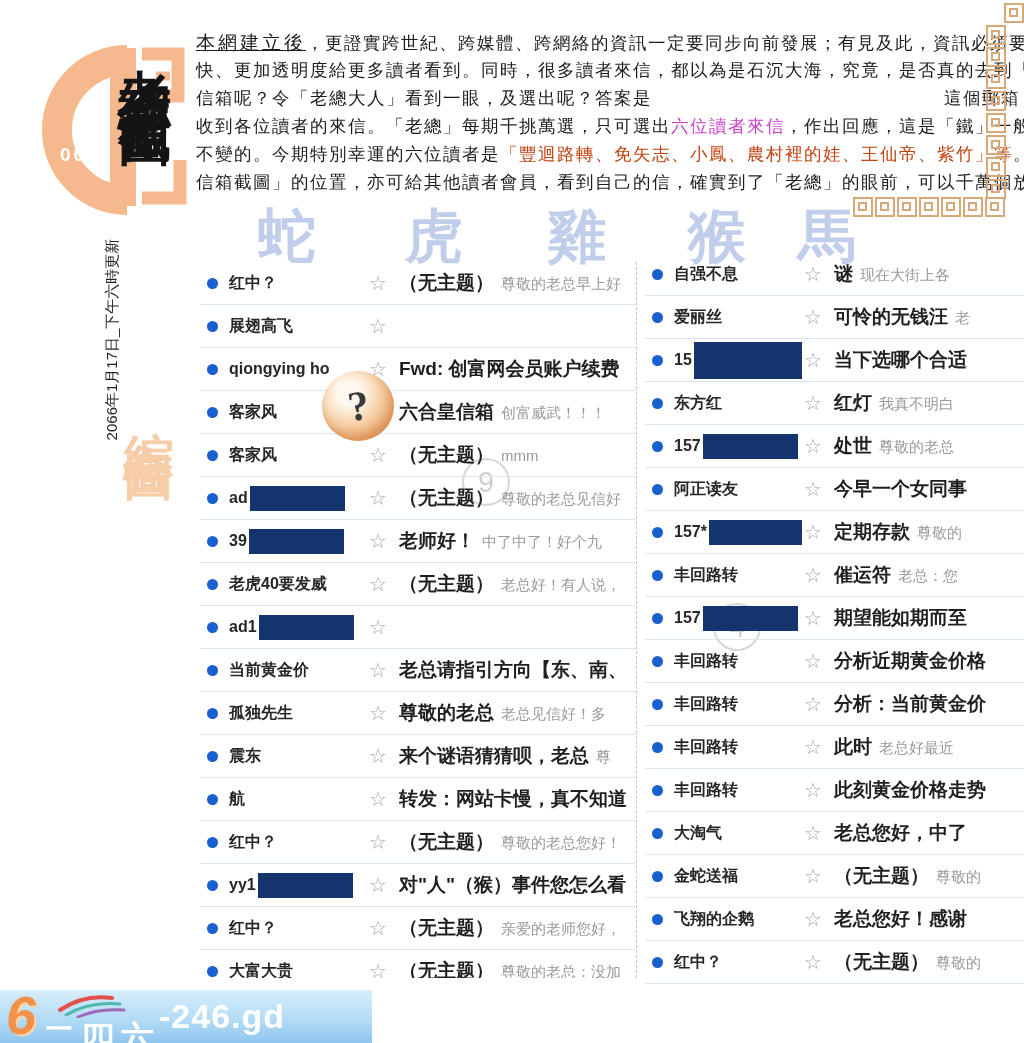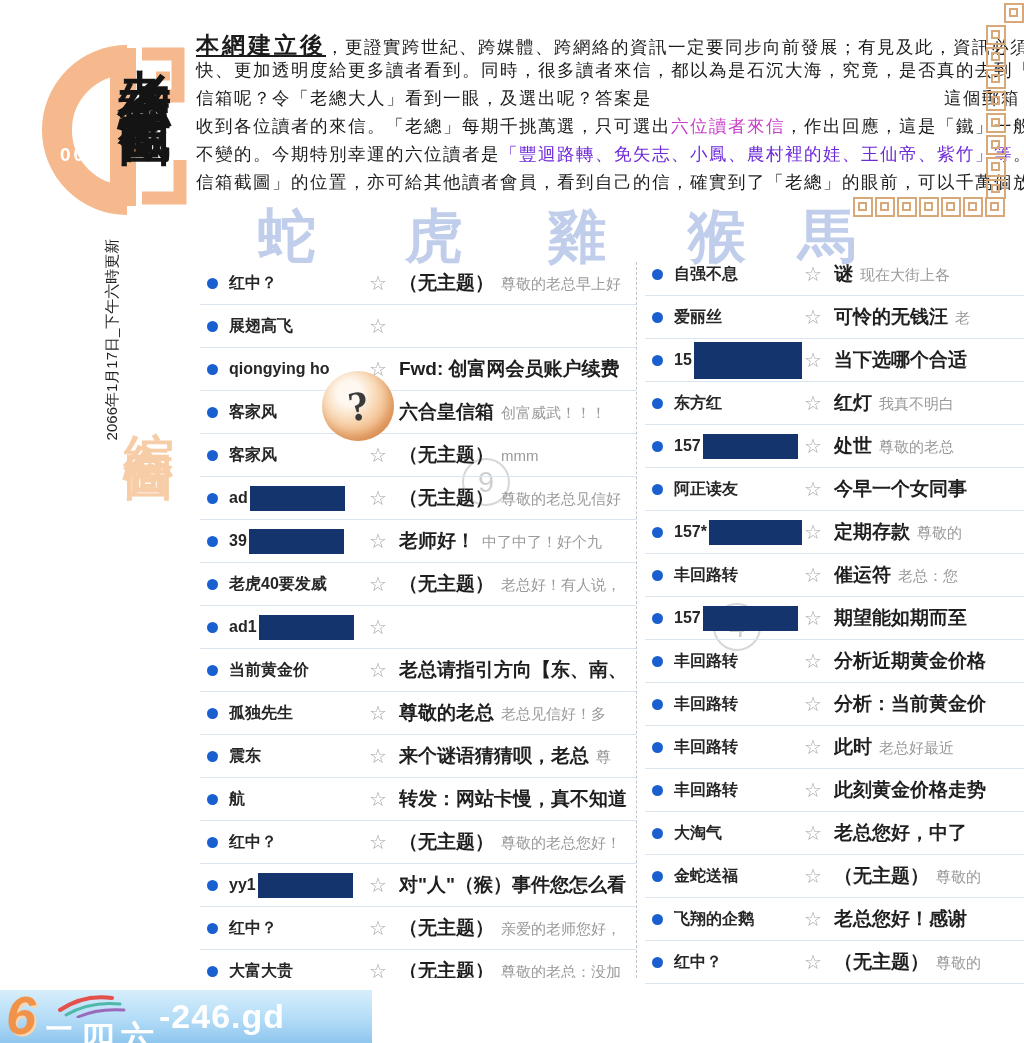--- a/index.html
+++ b/index.html
@@ -13,24 +13,24 @@
       letter-spacing:10px;line-height:1;}
   #subtitle-vert{position:absolute;left:124px;top:392px;writing-mode:vertical-rl;
       font-family:"Liberation Serif",serif;font-weight:bold;font-size:50px;color:#f6cda6;
       letter-spacing:12px;line-height:1;}
   #date-note{position:absolute;left:-88px;top:330px;width:400px;transform:rotate(-90deg);
       transform-origin:center;font-size:15px;color:#222;text-align:center;}
 
   
   .hdr-line{position:absolute;white-space:nowrap;font-family:"Liberation Serif",serif;
       font-size:17.5px;color:#1c1c1c;letter-spacing:1.5px;}
-  .hdr-line .lead{font-size:23px;font-weight:bold;text-decoration:underline;letter-spacing:3px;}
+  .hdr-line .lead{font-size:19px;font-weight:normal;text-decoration:underline;letter-spacing:3px;}
   .hdr-line .gap{display:inline-block;width:292px;}
   .hdr-line .magenta{color:#c93ec9;}
-  .hdr-line .red{color:#6d28d9;}
+  .hdr-line .red{color:#c2410c;}
 
   
   .meander{width:16px;height:16px;border:2px solid #d8a878;position:relative;margin:1px;flex:none;}
   .meander::after{content:"";position:absolute;left:3px;top:3px;width:5px;height:5px;
       border:2px solid #d8a878;}
   #meander-v{position:absolute;left:985px;top:24px;display:flex;flex-direction:column;}
   #meander-h{position:absolute;left:852px;top:196px;display:flex;flex-direction:row;}
   #meander-corner{position:absolute;left:1003px;top:2px;}
 
   

